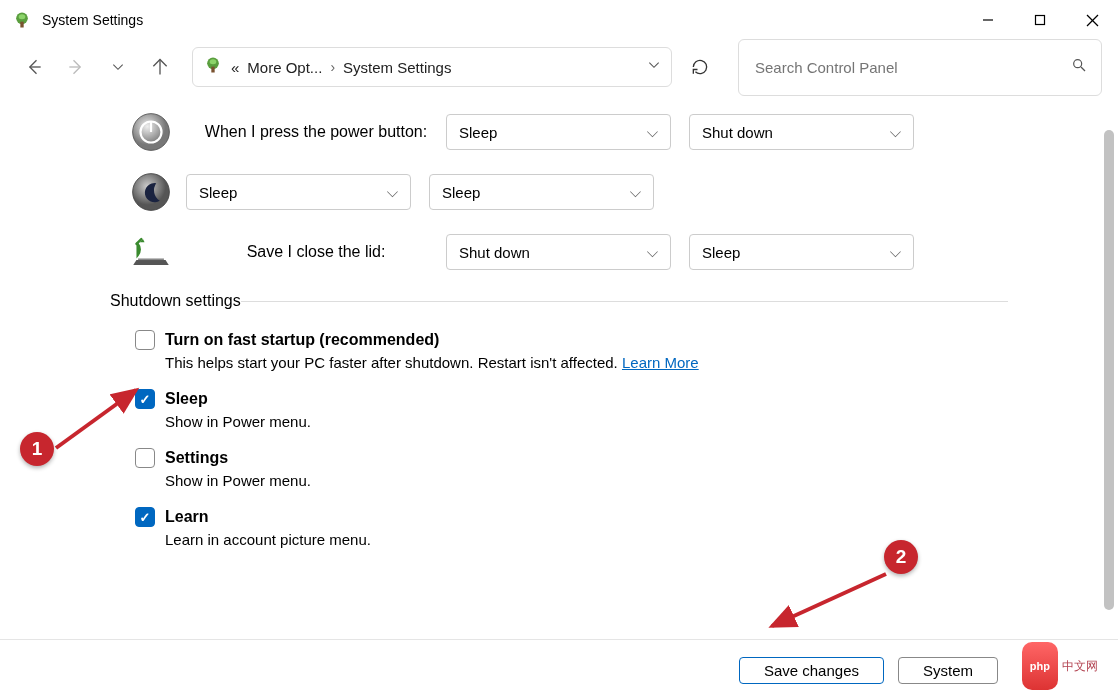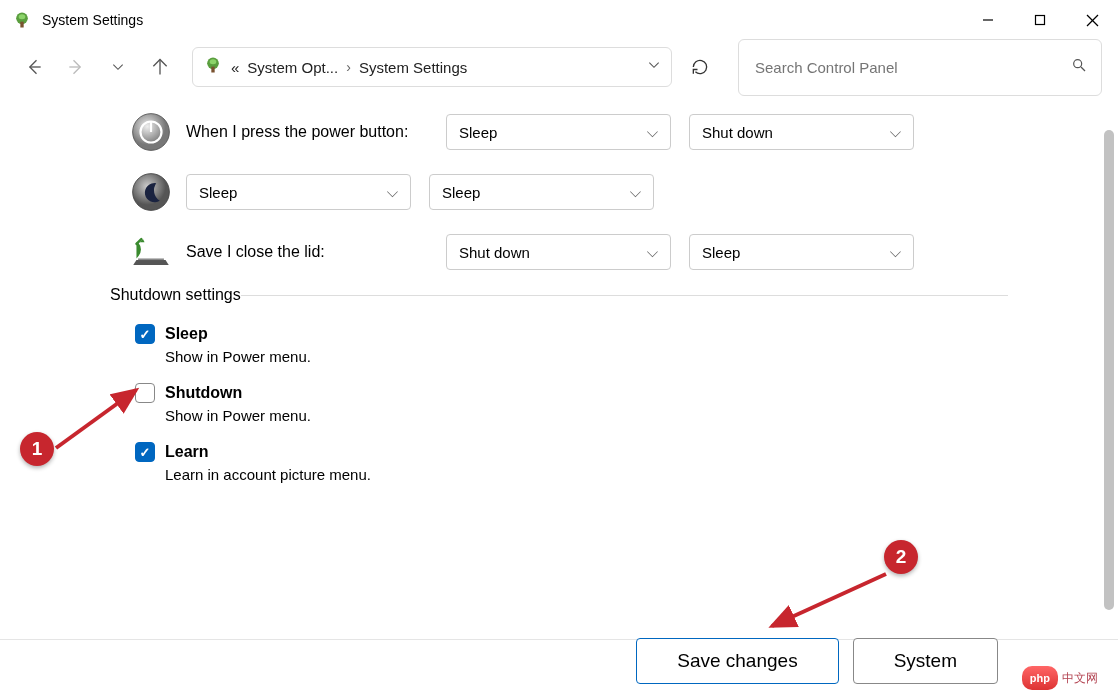--- a/index.html
+++ b/index.html
@@ -21,50 +21,50 @@
   .bc-text { font-size: 15px; color: #222; white-space: nowrap; overflow: hidden; text-overflow: ellipsis; }
   .bc-sep { color: #666; font-size: 14px; }
   .refresh-btn { width: 40px; height: 40px; display: flex; align-items: center; justify-content: center; margin-left: 2px; }
   .search-box { flex: 1; border: 1px solid #ddd; height: 57px; border-radius: 6px; margin-left: 12px; display: flex; align-items: center; padding: 0 14px; }
   .search-box input { border: none; outline: none; font-size: 15px; flex: 1; color: #666; background: transparent; }
 
   
   .content { position: absolute; top: 100px; left: 0; right: 0; bottom: 60px; overflow: hidden; padding: 0 40px 0 0; }
   .scrollbar { position: absolute; right: 4px; top: 130px; width: 10px; height: 480px; background: #c2c2c2; border-radius: 5px; }
 
-  .settings-row { display: flex; align-items: center; margin: 4px 0 4px 130px; height: 56px; }
+  .settings-row { display: flex; align-items: center; margin: 4px 0 4px 130px; height: 56px; text-align: center; }
   .row-icon { width: 42px; height: 42px; flex: 0 0 42px; display: flex; align-items: center; justify-content: center; margin-right: 14px; }
   .row-label { flex: 0 0 260px; font-size: 16px; color: #000; }
   .dropdown { width: 225px; height: 36px; border: 1px solid #ccc; border-radius: 4px; display: flex; align-items: center; justify-content: space-between; padding: 0 12px; margin-right: 18px; font-size: 15px; background: #fff; }
   .dropdown .chev { color: #666; }
 
-  .section-header { display: flex; align-items: center; margin: 6px 0 14px 110px; gap: 0; }
+  .section-header { display: flex; align-items: center; margin: 12px 0 14px 110px; gap: 0; }
   .section-header span { font-size: 16px; color: #000; }
   .section-line { flex: 1; height: 1px; background: #ddd; margin-right: 70px; }
 
   .check-item { margin: 0 0 0 135px; padding: 6px 0; }
   .check-row { display: flex; align-items: center; gap: 10px; }
   .checkbox { width: 20px; height: 20px; border: 1.5px solid #888; border-radius: 4px; display: flex; align-items: center; justify-content: center; background: #fff; flex-shrink: 0; }
   .checkbox.checked { background: #0067c0; border-color: #0067c0; }
   .checkbox.checked::after { content: "✓"; color: #fff; font-size: 13px; font-weight: bold; }
   .check-label { font-size: 16px; font-weight: 600; color: #000; }
   .check-desc { font-size: 15px; color: #000; margin: 4px 0 6px 30px; }
   .link { color: #0067c0; text-decoration: underline; }
 
   
   .footer { position: absolute; bottom: 14px; right: 120px; display: flex; gap: 14px; }
-  .btn { height: 46px; padding: 0 40px; border: 1px solid #888; border-radius: 4px; background: #fff; font-size: 19px; display: flex; align-items: center; }
+  .btn { height: 27px; padding: 0 24px; border: 1px solid #888; border-radius: 4px; background: #fff; font-size: 15px; display: flex; align-items: center; }
   .btn.primary { border-color: #0067c0; }
 
   
   .callout { position: absolute; width: 34px; height: 34px; border-radius: 50%; background: #c7262e; color: #fff; display: flex; align-items: center; justify-content: center; font-size: 19px; font-weight: bold; box-shadow: 0 2px 4px rgba(0,0,0,.3); z-index: 10; }
   .arrow-svg { position: absolute; z-index: 9; }
 
   .watermark { position: absolute; bottom: 8px; right: 20px; font-size: 12px; color: #b34452; display: flex; align-items: center; gap: 4px; }
-  .watermark .badge { background: linear-gradient(#f66, #d33); color: #fff; border-radius: 10px; padding: 6px 8px; font-weight: bold; font-size: 11px; }
+  .watermark .badge { background: linear-gradient(#f66, #d33); color: #fff; border-radius: 10px; padding: 18px 8px; font-weight: bold; font-size: 11px; }
 
   .footer-border { position: absolute; left: 0; right: 0; bottom: 58px; height: 1px; background: #e5e5e5; }
 </style>
 </head>
 <body>
 
 <div class="titlebar">
   <div class="titlebar-left">
     <span class="titlebar-icon">
       <svg viewBox="0 0 24 24" width="20" height="20">
@@ -122,21 +122,21 @@
 
   <div class="breadcrumb">
     <span>
       <svg viewBox="0 0 24 24" width="20" height="20">
           <circle cx="12" cy="10" r="7" fill="#5a9e3e"></circle>
           <rect x="10" y="14" width="4" height="7" fill="#7a5230"></rect>
           <ellipse cx="12" cy="8" rx="4" ry="3" fill="#8cd46a"></ellipse>
         </svg>
     </span>
     <span class="bc-text">«</span>
-    <span class="bc-text">System Opt...</span>
+    <span class="bc-text">More Opt...</span>
     <span class="bc-sep">›</span>
     <span class="bc-text">System Settings</span>
     <span style="flex:1"></span>
     <span><svg width="14" height="14" viewBox="0 0 24 24">
           <path d="M4 8l8 8 8-8" stroke="#555" stroke-width="1.8" fill="none"></path>
         </svg></span>
   </div>
 
   <div class="refresh-btn">
     <svg width="20" height="20" viewBox="0 0 24 24">
@@ -225,33 +225,42 @@
         <span>Sleep</span>
         <span class="chev">⌵</span>
       </div>
   </div>
 
   <div class="section-header">
     <span>Shutdown settings</span>
     <div class="section-line"></div>
   </div>
 
+  <div class="check-item">
+    <div class="check-row">
+      <div class="checkbox"></div>
+      <span class="check-label">Turn on fast startup (recommended)</span>
+    </div>
+    <div class="check-desc">
+      <span>This helps start your PC faster after shutdown. Restart isn't affected. </span><a class="link">Learn More</a>
+    </div>
+  </div>
 
   <div class="check-item">
     <div class="check-row">
       <div class="checkbox checked"></div>
       <span class="check-label">Sleep</span>
     </div>
     <div class="check-desc">Show in Power menu.</div>
   </div>
 
   <div class="check-item">
     <div class="check-row">
       <div class="checkbox"></div>
-      <span class="check-label">Shutdown</span>
+      <span class="check-label">Settings</span>
     </div>
     <div class="check-desc">Show in Power menu.</div>
   </div>
 
   <div class="check-item">
     <div class="check-row">
       <div class="checkbox checked"></div>
       <span class="check-label">Learn</span>
     </div>
     <div class="check-desc">Learn in account picture menu.</div>

